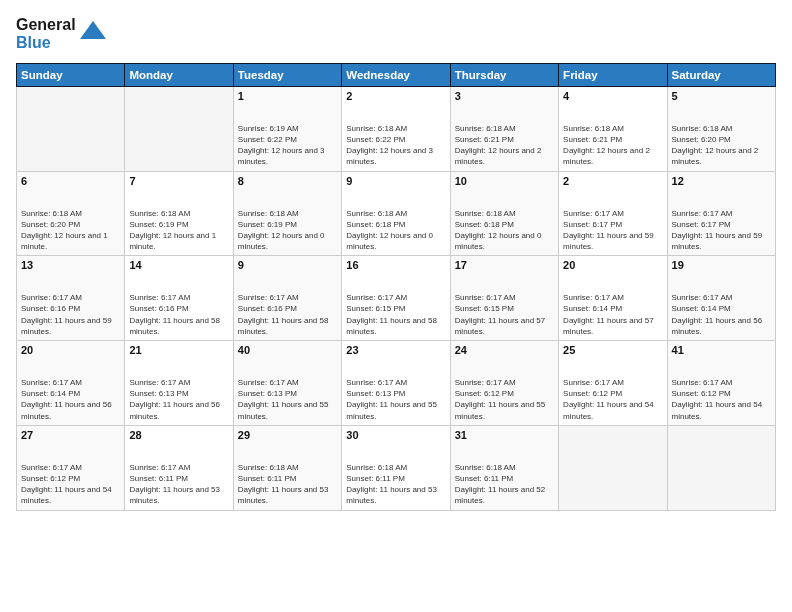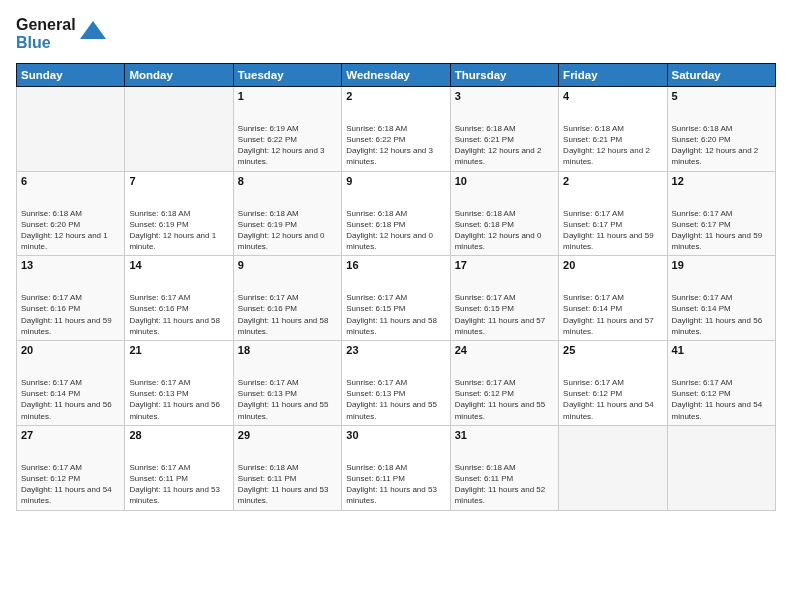--- a/index.html
+++ b/index.html
@@ -250,21 +250,21 @@
 Sunset: 6:14 PM
 Daylight: 11 hours and 56 minutes.</div>
           </td>
           <td>
             <span class="day-num">21</span>
             <div class="cell-info" style="white-space: pre-line;">Sunrise: 6:17 AM
 Sunset: 6:13 PM
 Daylight: 11 hours and 56 minutes.</div>
           </td>
           <td>
-            <span class="day-num">18</span>
+            <span class="day-num">40</span>
             <div class="cell-info" style="white-space: pre-line;">Sunrise: 6:17 AM
 Sunset: 6:13 PM
 Daylight: 11 hours and 55 minutes.</div>
           </td>
           <td>
             <span class="day-num">23</span>
             <div class="cell-info" style="white-space: pre-line;">Sunrise: 6:17 AM
 Sunset: 6:13 PM
 Daylight: 11 hours and 55 minutes.</div>
           </td>

